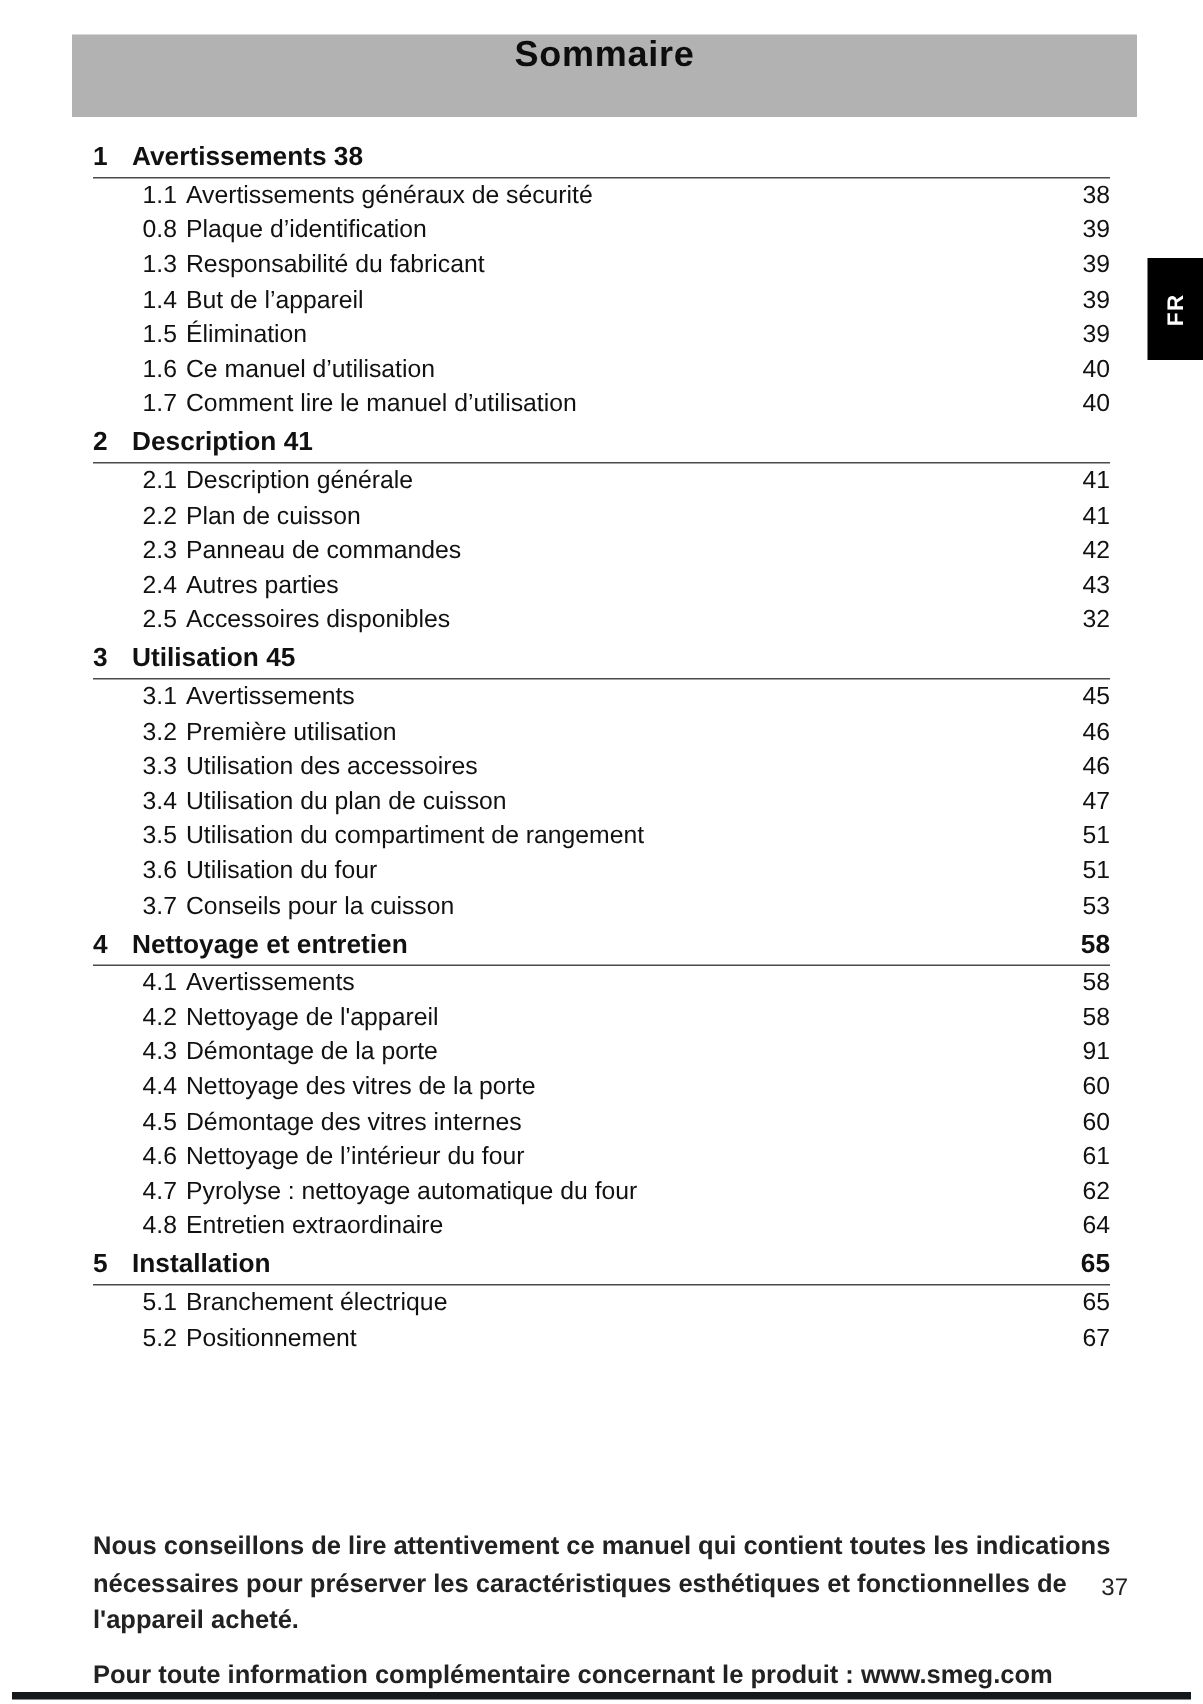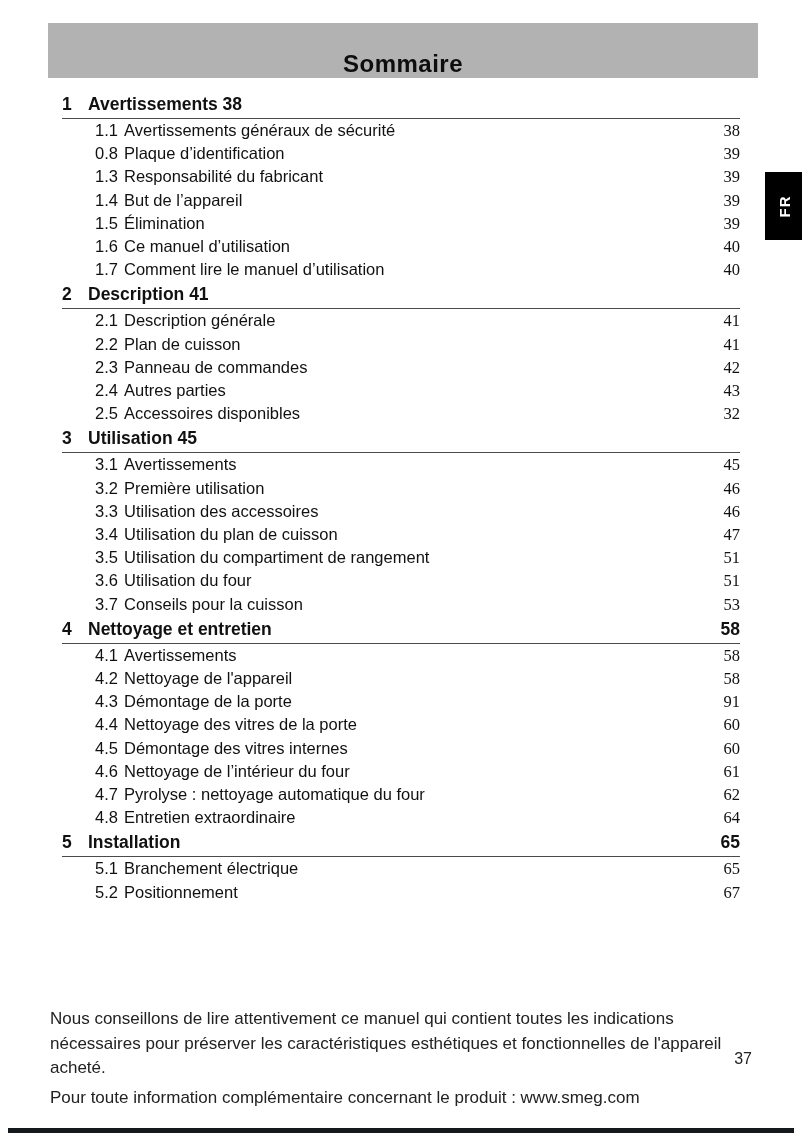--- a/index.html
+++ b/index.html
@@ -19,21 +19,21 @@
 
   
   .banner {
     position: absolute;
     left: 48px;
     top: 23px;
     width: 710px;
     height: 55px;
     background: #b2b2b2;
     display: flex;
-    align-items: flex-end;
+    align-items: flex-start;
     justify-content: center;
   }
   .banner .title {
     font-size: 24px;
     font-weight: bold;
     letter-spacing: 0.5px;
     color: #0d0d0d;
   }
 
   
@@ -94,34 +94,33 @@
   .toc-item .item-num {
     flex: 0 0 29px;
     width: 29px;
   }
   .toc-item .item-label {
     flex: 1 1 auto;
   }
   .toc-item .item-page {
     flex: 0 0 auto;
     text-align: right;
-    font-family: Liberation Serif, serif;
   }
 
   
   .footer-note {
     position: absolute;
     left: 50px;
     top: 1007px;
     width: 706px;
     font-size: 17px;
     line-height: 24.5px;
     color: #222222;
   }
-  .footer-note p { margin: 0; }
+  .footer-note p { margin: 12px; font-weight: bold; }
   .footer-note .note-line2 { margin-top: 5px; }
 
   
   .page-number {
     position: absolute;
     right: 50px;
     top: 1050px;
     font-size: 16px;
     color: #222222;
   }

